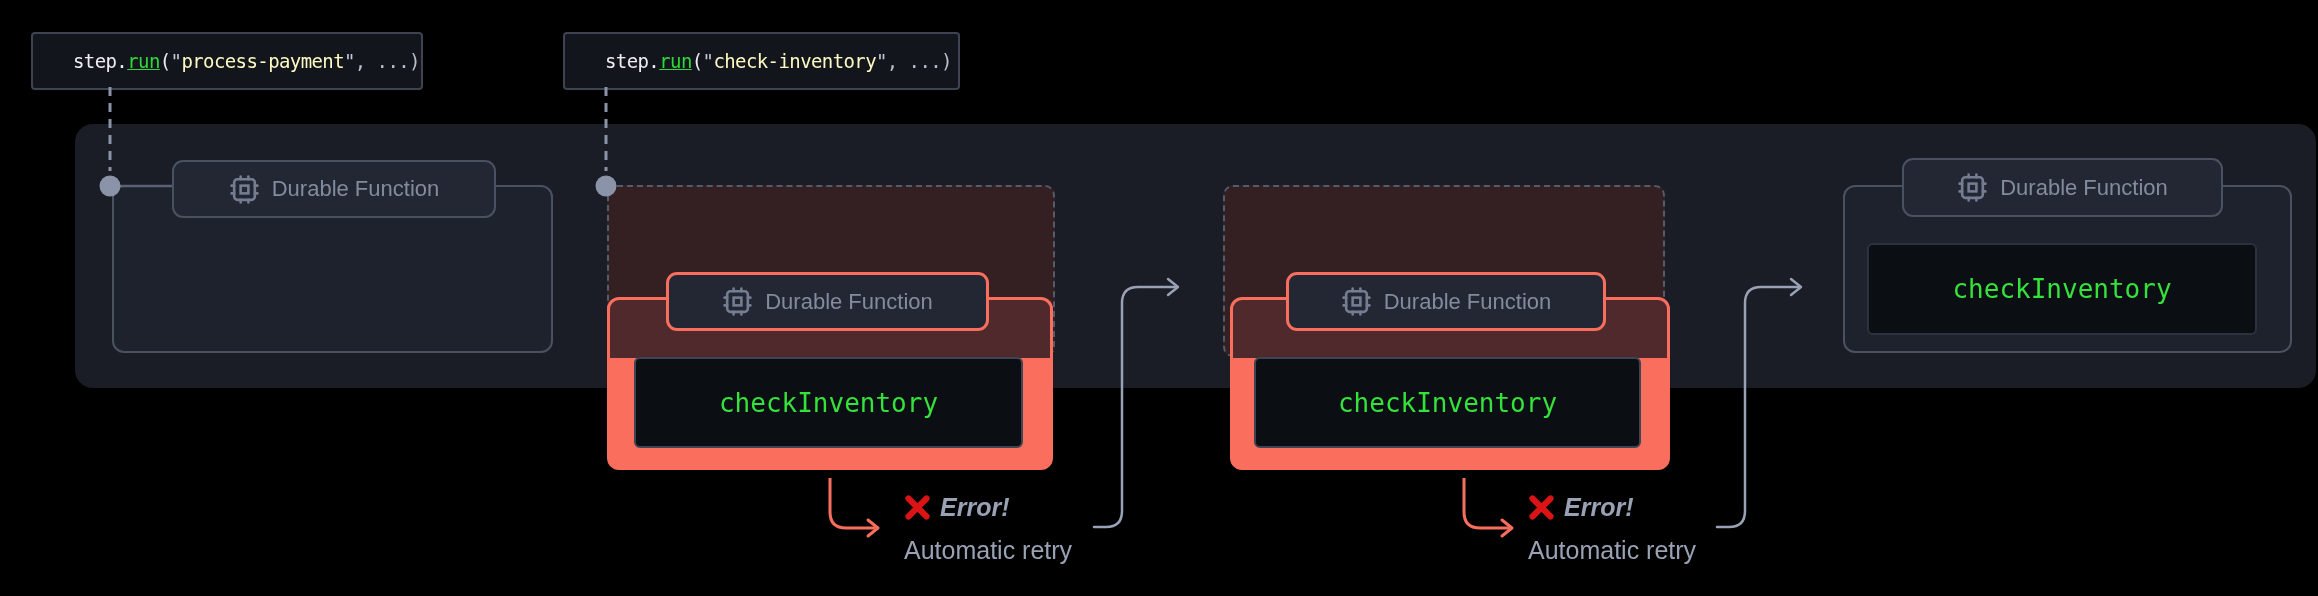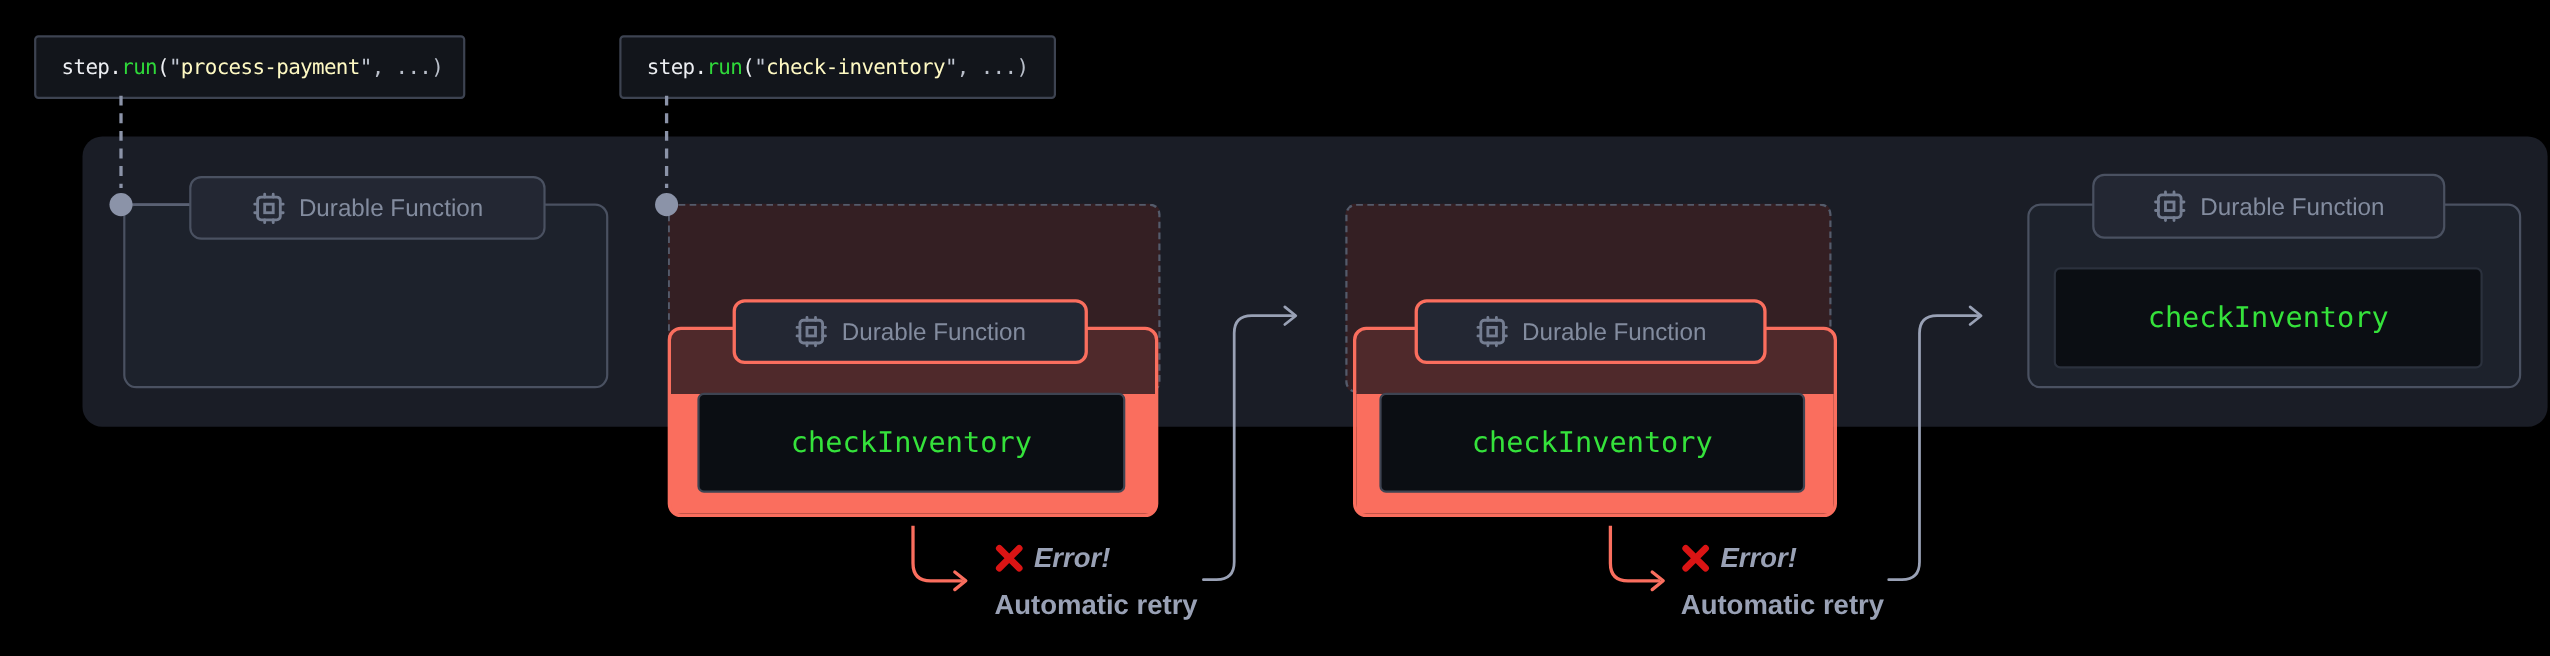--- a/index.html
+++ b/index.html
@@ -9,28 +9,28 @@
   }
   
   .panel{
     position:absolute;left:75px;top:124px;width:2241px;height:264px;
     background:#1a1d26;border-radius:18px;
   }
   
   .code-label{
     position:absolute;top:32px;height:58px;box-sizing:border-box;
     background:#12151b;border:2px solid #3d4351;border-radius:4px;
-    display:flex;align-items:center;padding-left:23px;
+    display:flex;align-items:center;padding-left:40px;
     font-family:"DejaVu Sans Mono",monospace;font-size:19px;letter-spacing:-0.6px;
     white-space:pre;
   }
   .code-label.l1{left:31px;width:392px;}
   .code-label.l2{left:563px;width:397px;}
   .tok-plain{color:#eceef2;}
-  .tok-fn{color:#2fd83a;}
+  .tok-fn{color:#2fd83a;text-decoration:underline;}
   .tok-quote{color:#c3c9d4;}
   .tok-str{color:#fef9c3;}
   .tok-dim{color:#b9bfca;}
   
   .leader{position:absolute;z-index:4;}
   
   .ghost{
     position:absolute;top:185px;height:172px;box-sizing:border-box;z-index:2;
     background:#34202 4;background:#341f23;
     border:2.5px dashed #545b6b;border-radius:10px;
@@ -79,21 +79,21 @@
   .codebox.k3{left:1254px;top:357px;width:387px;height:91px;}
   .codebox.k4{left:1867px;top:243px;width:390px;height:92px;}
   
   .arrow{position:absolute;z-index:4;}
   
   .error-note{position:absolute;top:492px;width:280px;z-index:5;color:#99a1b5;}
   .error-note.e2{left:904px;}
   .error-note.e3{left:1528px;}
   .error-note .row1{display:flex;align-items:center;gap:9px;height:30px;}
   .error-note .row1 span{font-size:25px;font-weight:700;font-style:italic;}
-  .error-note .row2{margin-top:14px;font-size:25px;font-weight:700;}
+  .error-note .row2{margin-top:14px;font-size:25px;font-weight:400;}
   .xmark{width:27px;height:27px;flex:0 0 auto;}
 </style>
 </head>
 <body>
 
 <div class="stage">
 
   <div class="panel"></div>
 
   <div class="code-label l1">

